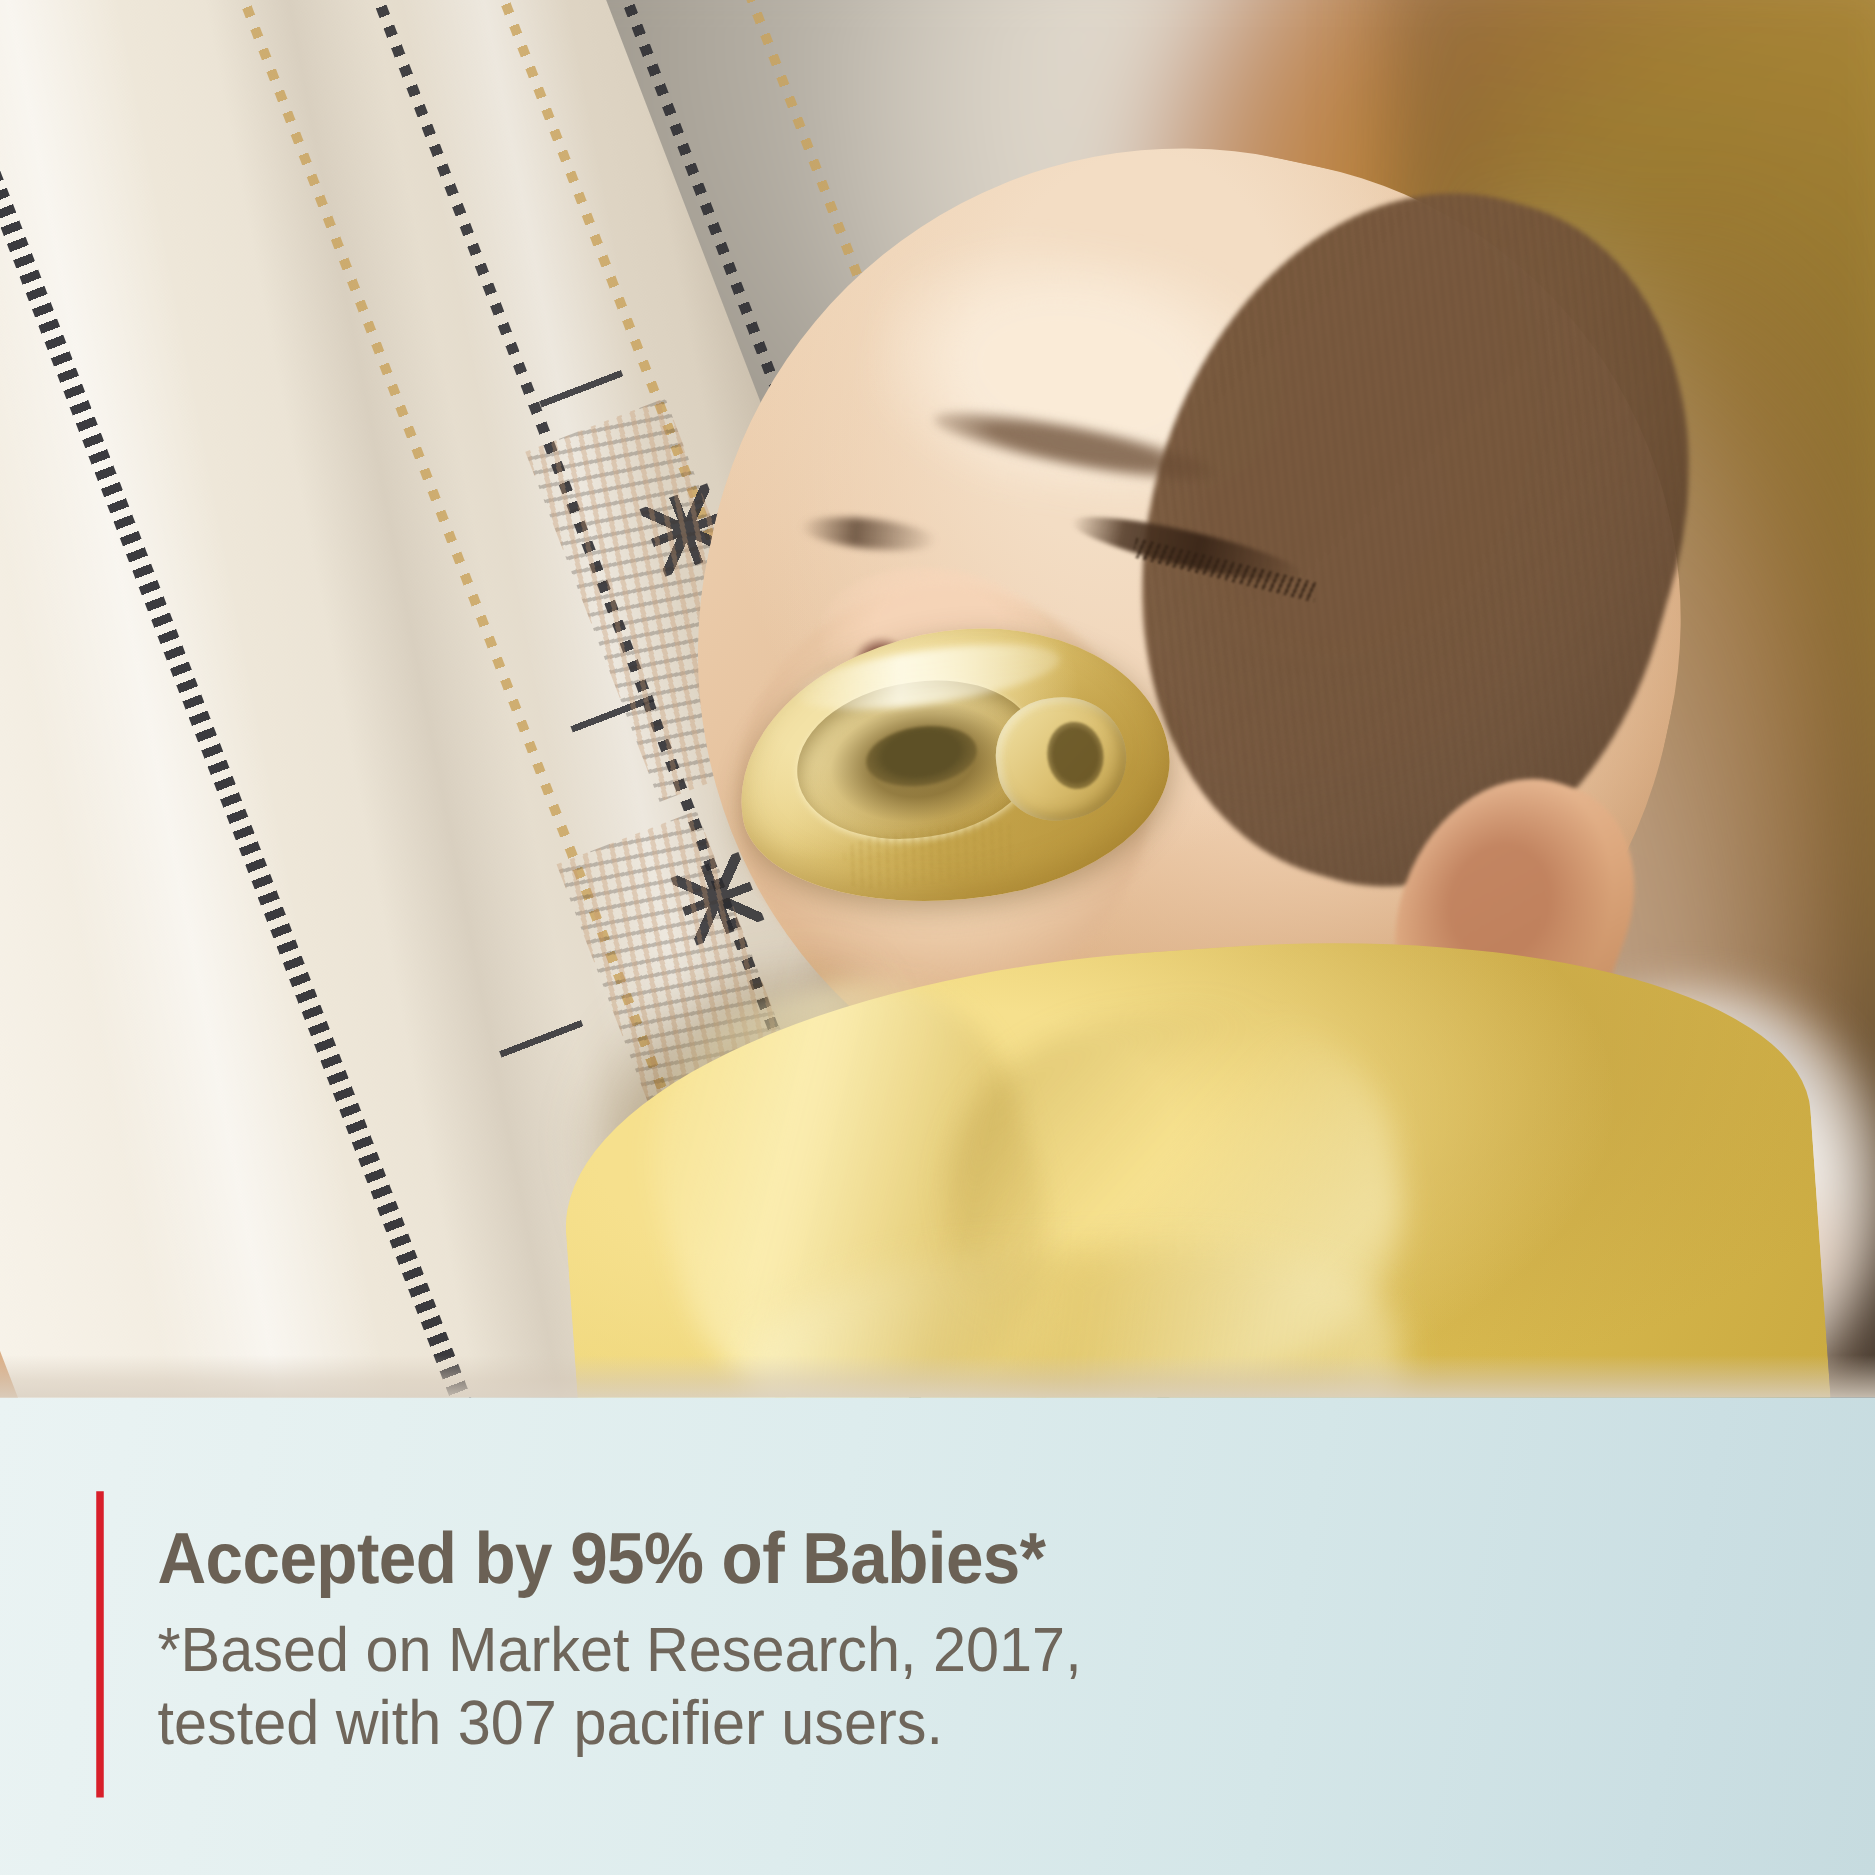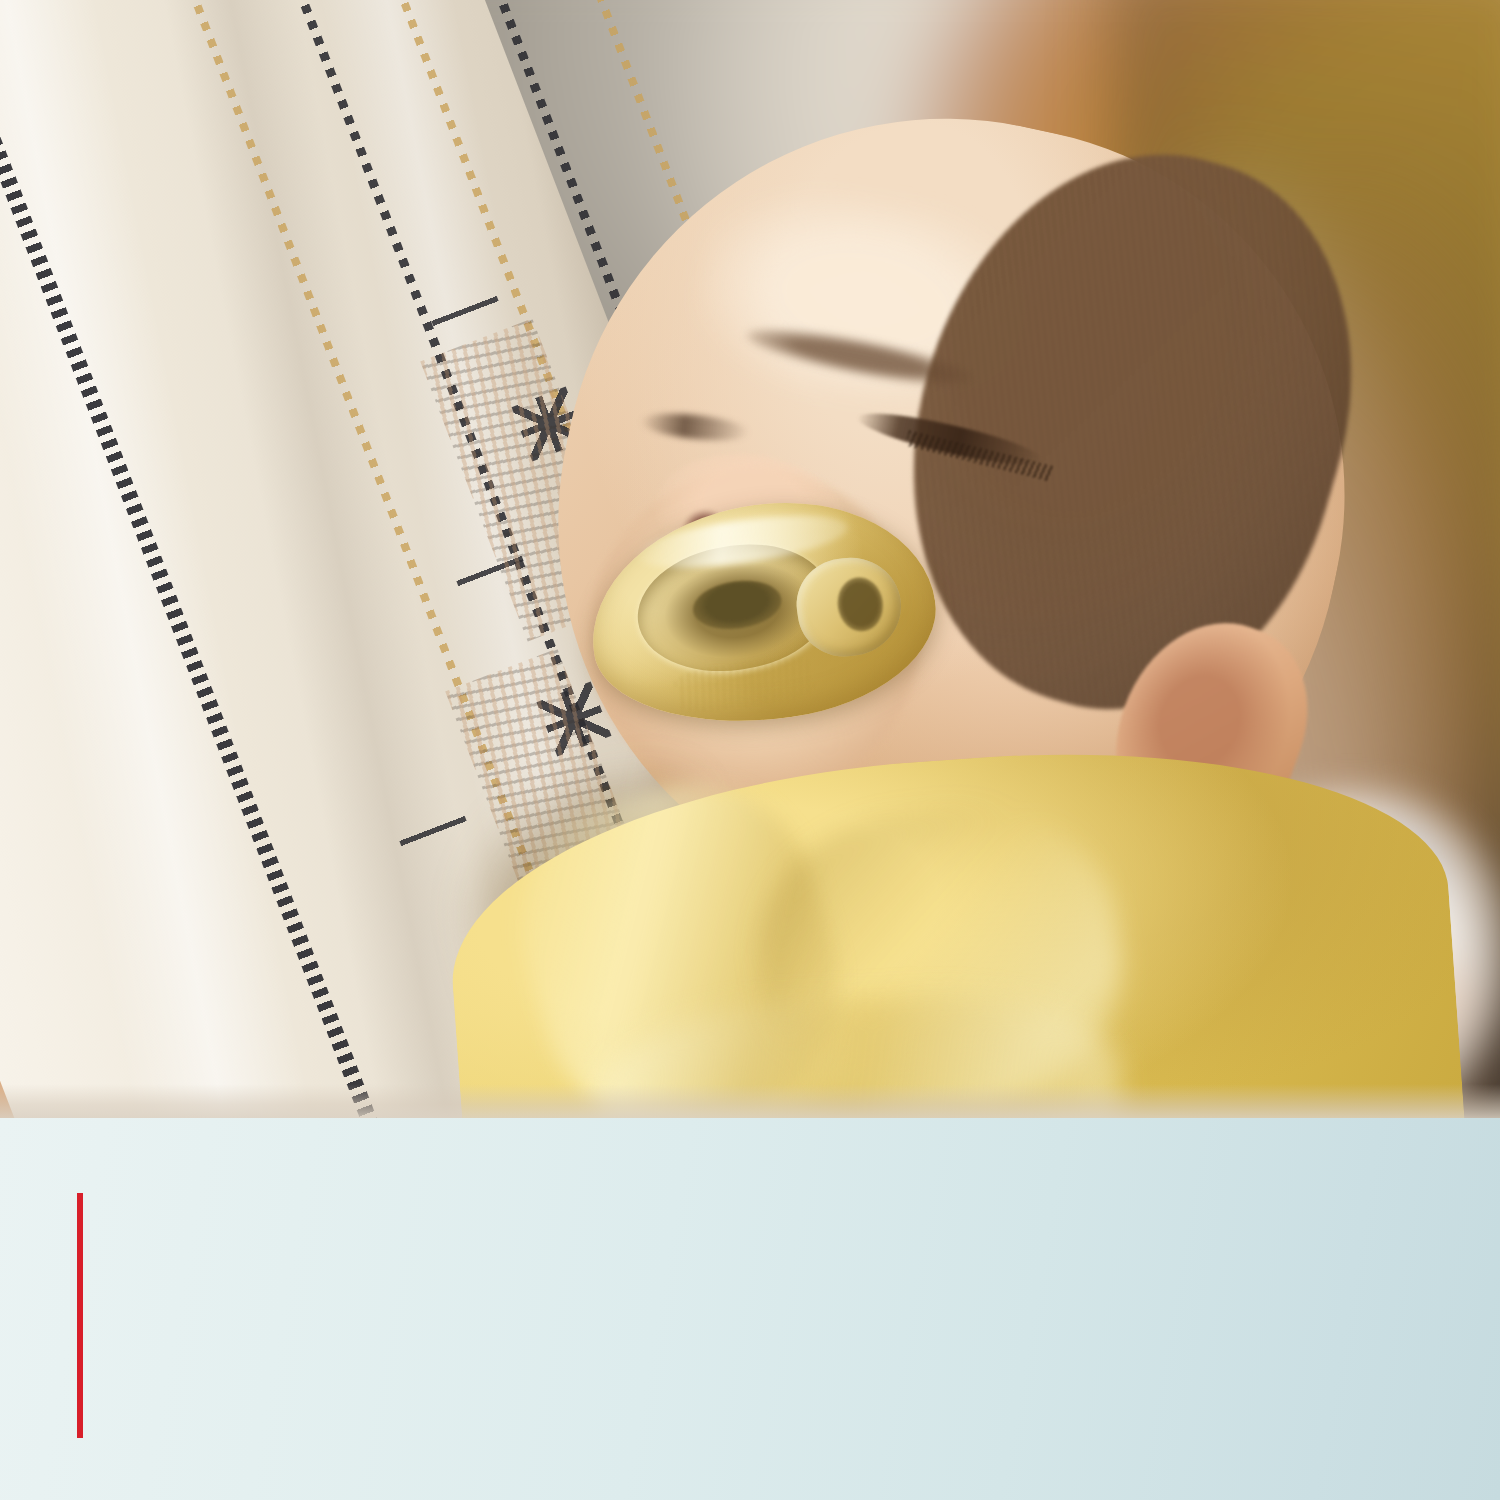--- a/index.html
+++ b/index.html
@@ -413,15 +413,22 @@
     <div class="onesie"></div>
     <div class="onesie-fold-a"></div>
     <div class="onesie-fold-b"></div>
     <div class="onesie-fold-c"></div>
 
     <div class="photo-bottom-fade"></div>
   </div>
 
   <div class="panel">
     <div class="accent-bar"></div>
+    <div class="caption">
+      <h1 class="headline">Accepted by 95% of Babies*</h1>
+      <p class="subline">
+        <span>*Based on Market Research, 2017,</span>
+        <span>tested with 307 pacifier users.</span>
+      </p>
+    </div>
   </div>
 
 </div>
 
 </body></html>

